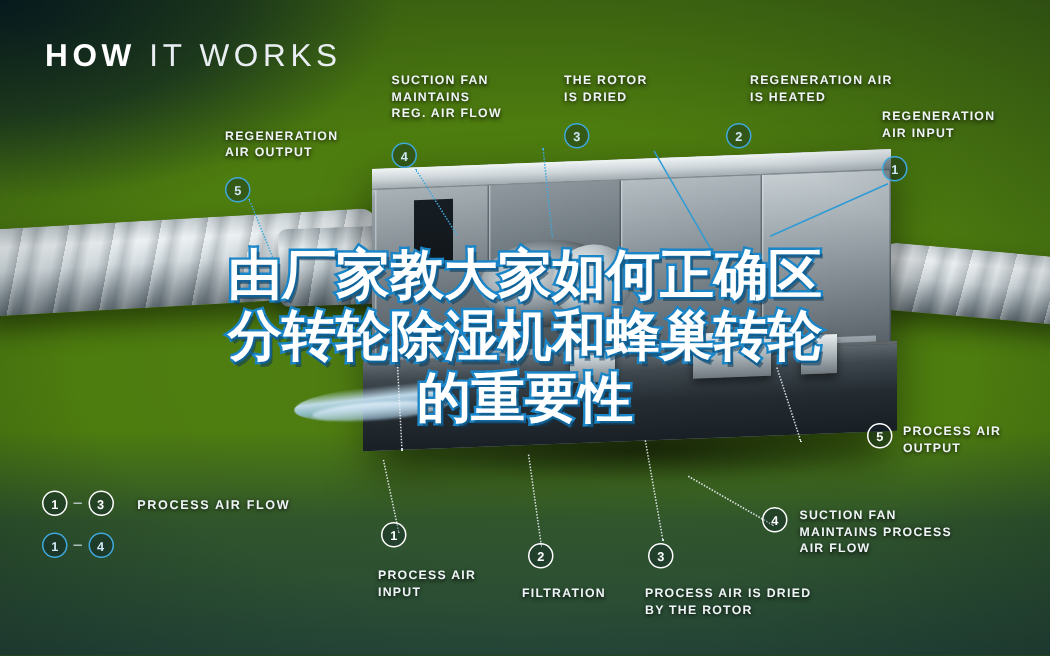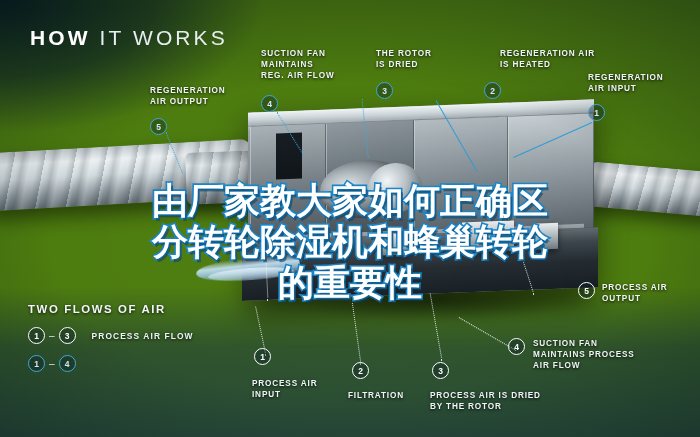--- a/index.html
+++ b/index.html
@@ -197,21 +197,21 @@
   .legend-row .ltxt {
     color:#eef4f6; font-size: 8.4px; font-weight:700; letter-spacing:1.1px;
     margin-left: 16px; text-transform: uppercase;
     text-shadow: 0 1px 3px rgba(0,0,0,0.8);
   }
   .legend-row .mk { position: static; }
 
   
   .cn-wrap {
     position: absolute;
-    left: 0; right: 0; top: 180px;
+    left: 0; right: 0; top: 163px;
     text-align: center;
     pointer-events: none;
   }
   .cn-line {
     font-family: "DejaVu Sans", "Liberation Sans", sans-serif;
     font-size: 36px;
     font-weight: 700;
     line-height: 41px;
     color: #ffffff;
     letter-spacing: 0px;
@@ -308,21 +308,20 @@
   <div class="lbl" style="left:252px; top:378px; width:100px;">PROCESS AIR
 INPUT</div>
 
   <div class="mk white" style="left:352px; top:362px;">2</div>
   <div class="lbl" style="left:348px; top:390px; width:100px;">FILTRATION</div>
 
   <div class="mk white" style="left:432px; top:362px;">3</div>
   <div class="lbl" style="left:430px; top:390px; width:180px;">PROCESS AIR IS DRIED
 BY THE ROTOR</div>
 
-  <div class="legend-title">TWO FLOWS OF AIR</div>
 
   <div class="legend-row" style="left:28px; top:327px;">
     <span class="mk white">1</span>
     <span class="dash">–</span>
     <span class="mk white">3</span>
     <span class="ltxt">PROCESS AIR FLOW</span>
   </div>
 
   <div class="legend-row" style="left:28px; top:355px;">
     <span class="mk blue">1</span>

